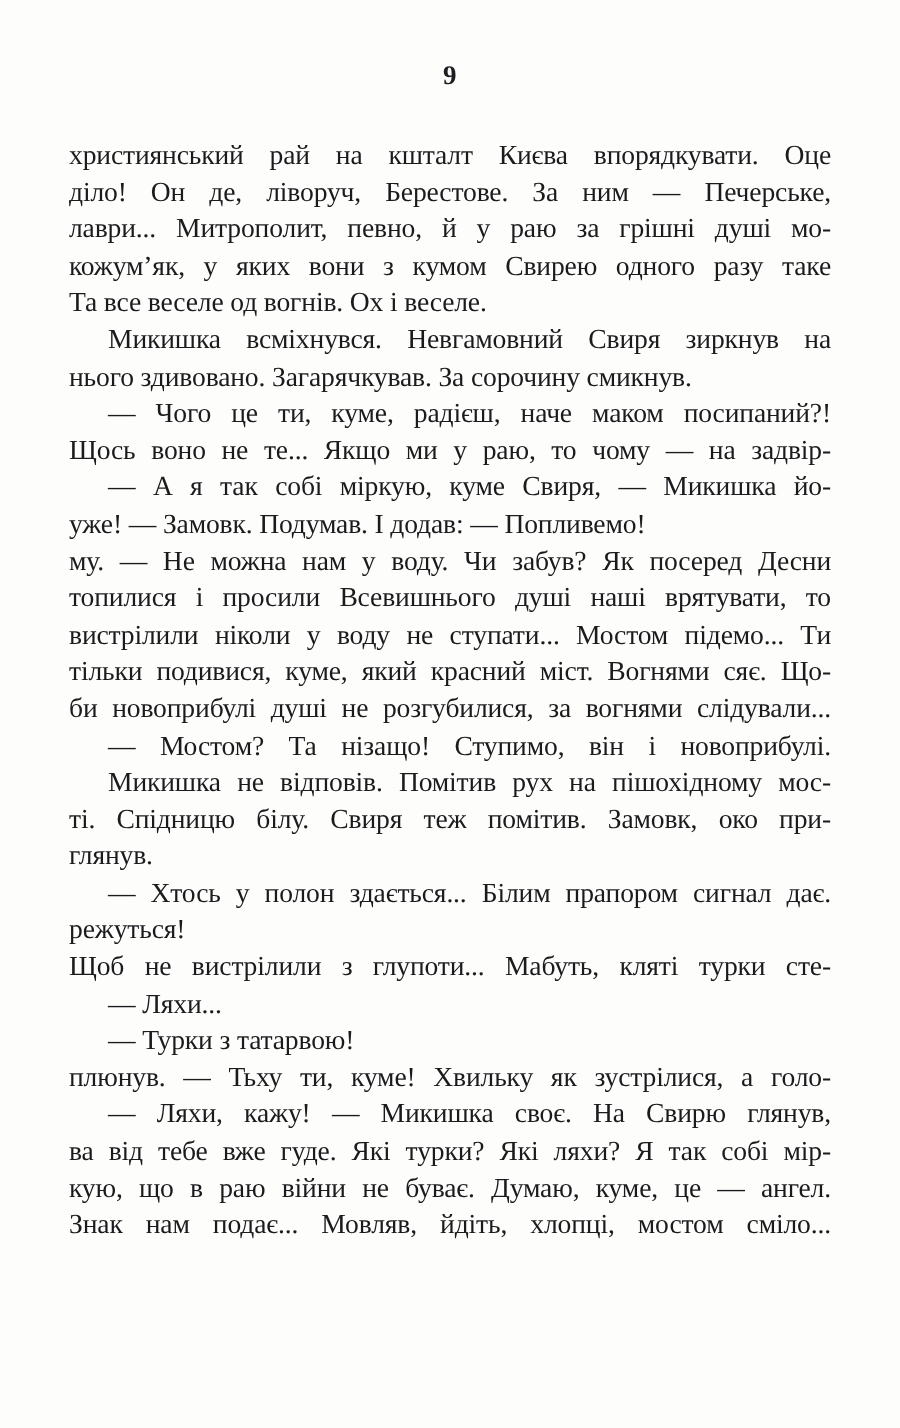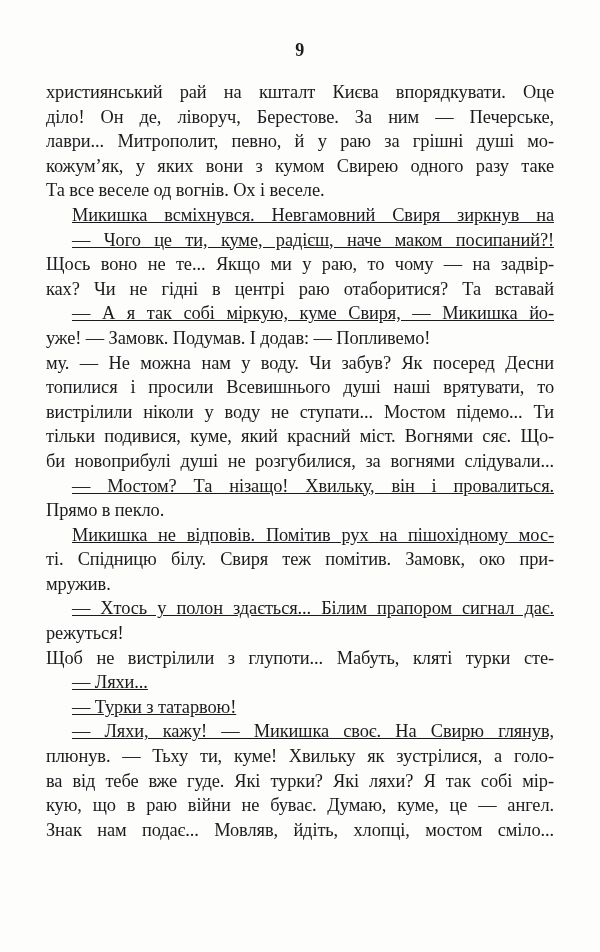--- a/index.html
+++ b/index.html
@@ -26,74 +26,72 @@
     left: 46px;
     width: 508px;
     text-align: center;
     font-size: 18px;
     font-weight: 700;
     letter-spacing: 0.5px;
     color: #1e1e22;
   }
   .text-block {
     position: absolute;
-    top: 80px;
+    top: 91px;
     left: 46px;
     width: 508px;
   }
   .line {
     height: 24.6px;
     line-height: 24.6px;
     font-size: 18.4px;
     letter-spacing: -0.1px;
     white-space: normal;
     text-align: right;
     text-align-last: left;
     overflow: visible;
   }
   .line.jst {
     text-align: justify;
     text-align-last: justify;
   }
   .line.ind {
     text-indent: 26px;
-    text-decoration: underline;
   }
 </style>
 </head>
 <body>
 
 <div class="book-page">
   <div class="page-number">9</div>
   <div class="text-block">
       <div class="line jst">християнський рай на кшталт Києва впорядкувати. Оце</div>
       <div class="line jst">діло! Он де, ліворуч, Берестове. За ним — Печерське,</div>
       <div class="line jst">лаври... Митрополит, певно, й у раю за грішні душі мо-</div>
       <div class="line jst">кожум’як, у яких вони з кумом Свирею одного разу таке</div>
       <div class="line">Та все веселе од вогнів. Ох і веселе.</div>
       <div class="line ind jst">Микишка всміхнувся. Невгамовний Свиря зиркнув на</div>
+      <div class="line">нього здивовано. Загарячкував. За сорочину смикнув.</div>
       <div class="line ind jst">— Чого це ти, куме, радієш, наче маком посипаний?!</div>
       <div class="line jst">Щось воно не те... Якщо ми у раю, то чому — на задвір-</div>
-      <div class="line jst">ках? Чи не гідні в центрі раю отаборитися? Та вставай</div>
       <div class="line ind jst">— А я так собі міркую, куме Свиря, — Микишка йо-</div>
       <div class="line">уже! — Замовк. Подумав. І додав: — Попливемо!</div>
       <div class="line jst">му. — Не можна нам у воду. Чи забув? Як посеред Десни</div>
       <div class="line jst">топилися і просили Всевишнього душі наші врятувати, то</div>
       <div class="line jst">вистрілили ніколи у воду не ступати... Мостом підемо... Ти</div>
       <div class="line jst">тільки подивися, куме, який красний міст. Вогнями сяє. Що-</div>
       <div class="line jst">би новоприбулі душі не розгубилися, за вогнями слідували...</div>
-      <div class="line ind jst">— Мостом? Та нізащо! Хвильку, він і провалиться.</div>
-      <div class="line">Прямо в пекло.</div>
+      <div class="line ind jst">— Мостом? Та нізащо! Ступимо, він і новоприбулі.</div>
       <div class="line ind jst">Микишка не відповів. Помітив рух на пішохідному мос-</div>
       <div class="line jst">ті. Спідницю білу. Свиря теж помітив. Замовк, око при-</div>
-      <div class="line">мружив.</div>
+      <div class="line">глянув.</div>
       <div class="line ind jst">— Хтось у полон здається... Білим прапором сигнал дає.</div>
       <div class="line">режуться!</div>
       <div class="line jst">Щоб не вистрілили з глупоти... Мабуть, кляті турки сте-</div>
       <div class="line ind">— Ляхи...</div>
       <div class="line ind">— Турки з татарвою!</div>
+      <div class="line jst">плюнув. — Тьху ти, куме! Хвильку як зустрілися, а голо-</div>
       <div class="line ind jst">— Ляхи, кажу! — Микишка своє. На Свирю глянув,</div>
-      <div class="line jst">плюнув. — Тьху ти, куме! Хвильку як зустрілися, а голо-</div>
       <div class="line jst">ва від тебе вже гуде. Які турки? Які ляхи? Я так собі мір-</div>
       <div class="line jst">кую, що в раю війни не буває. Думаю, куме, це — ангел.</div>
       <div class="line jst">Знак нам подає... Мовляв, йдіть, хлопці, мостом сміло...</div>
     </div>
 </div>
 
 </body></html>

